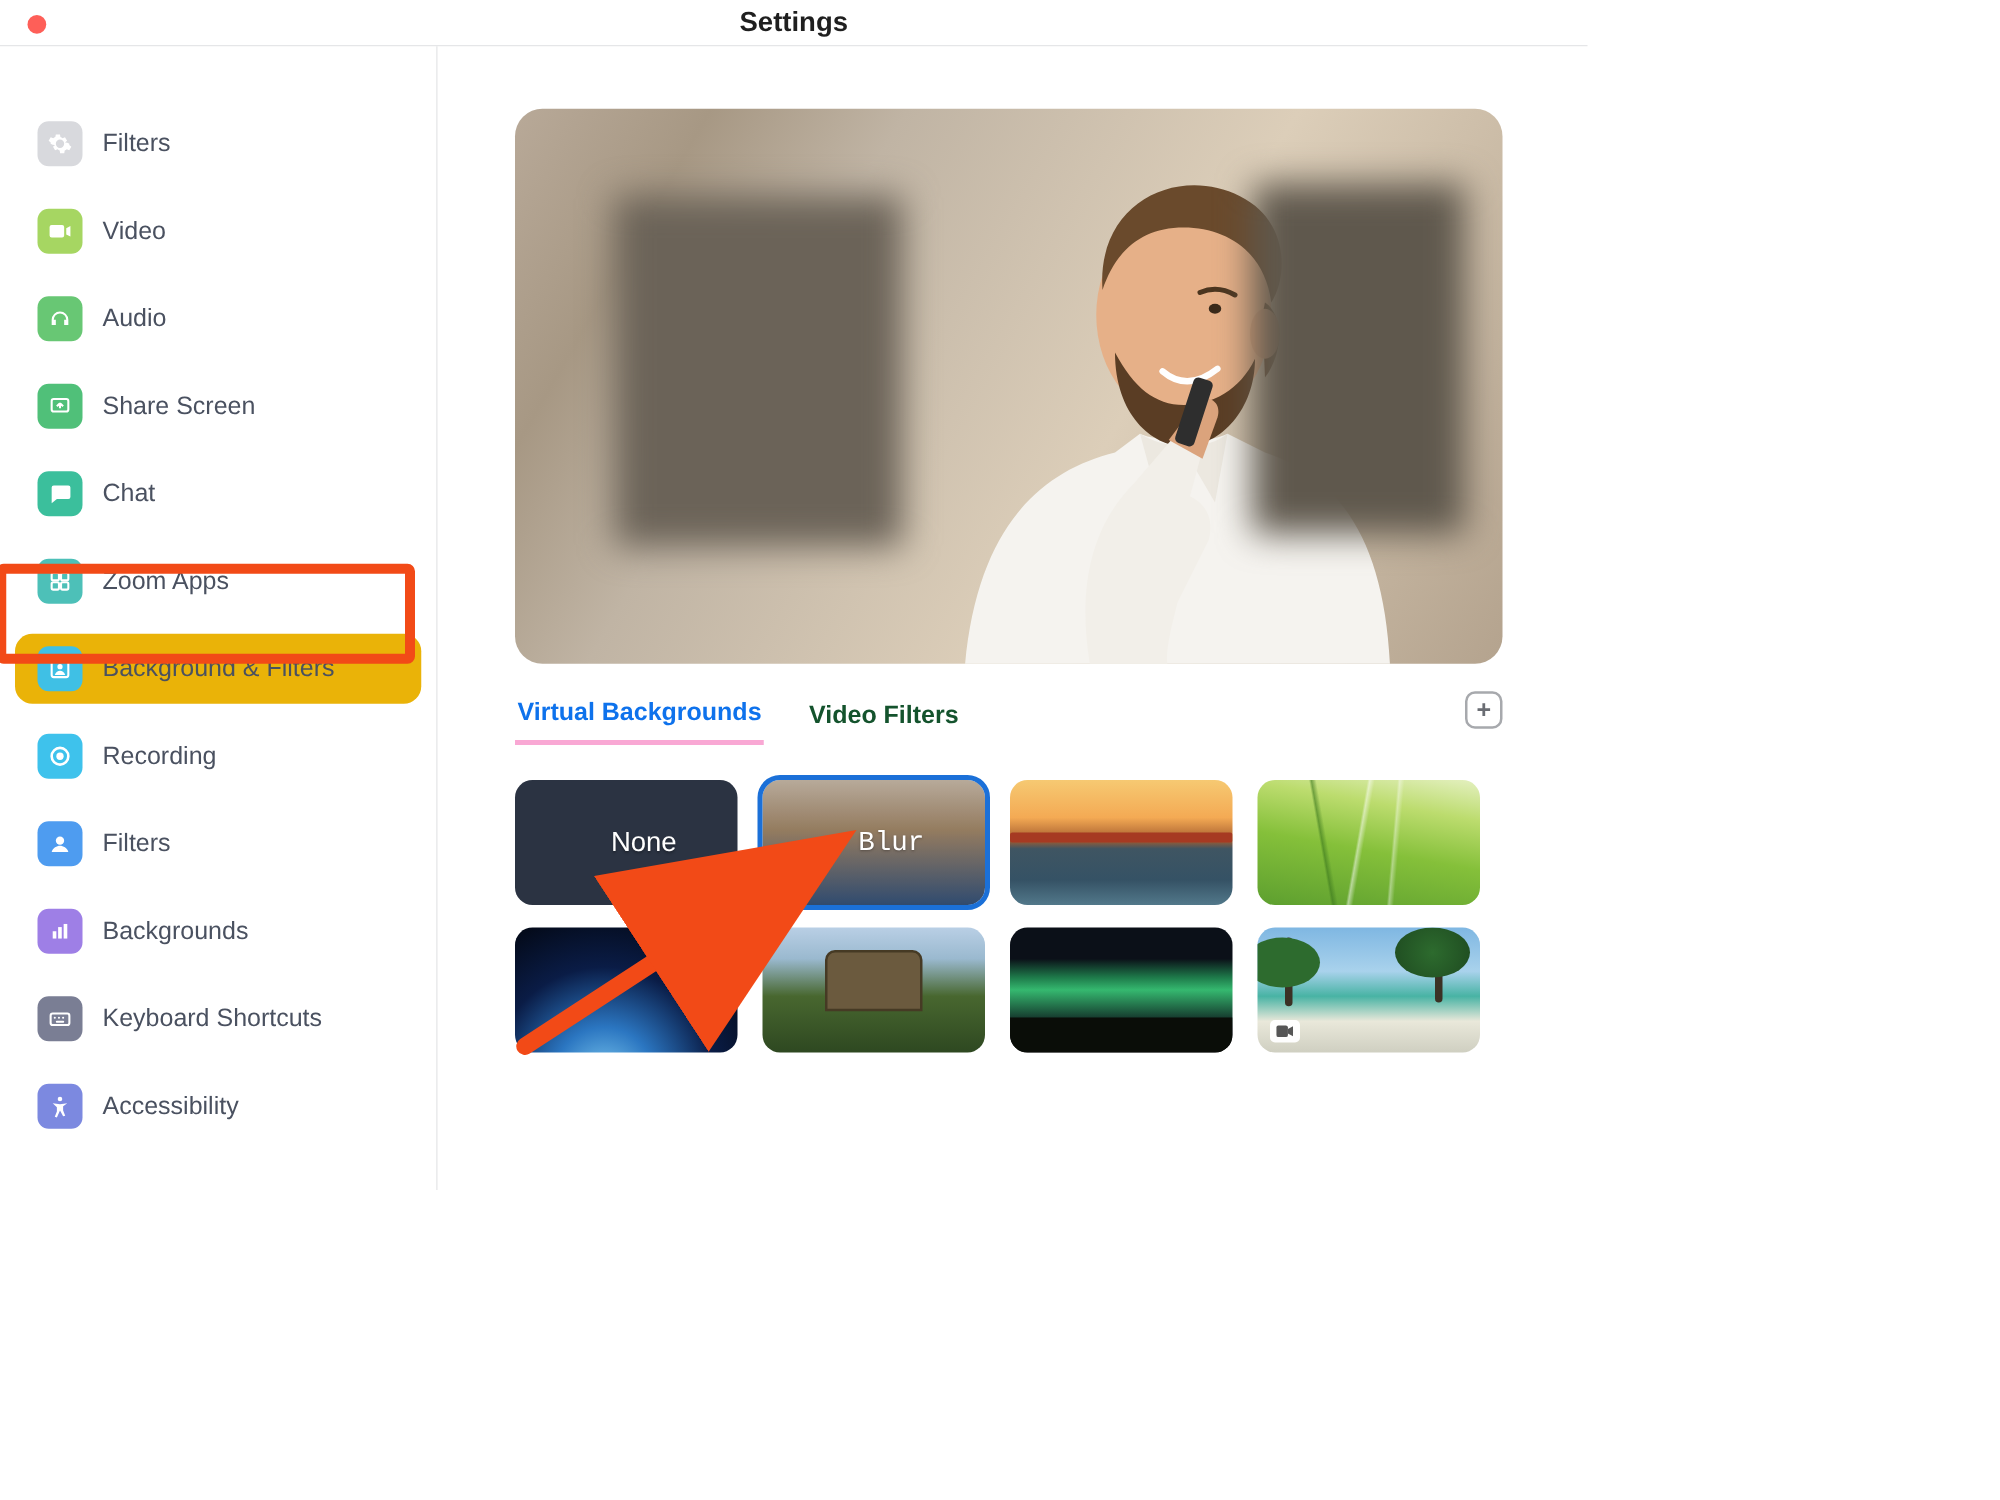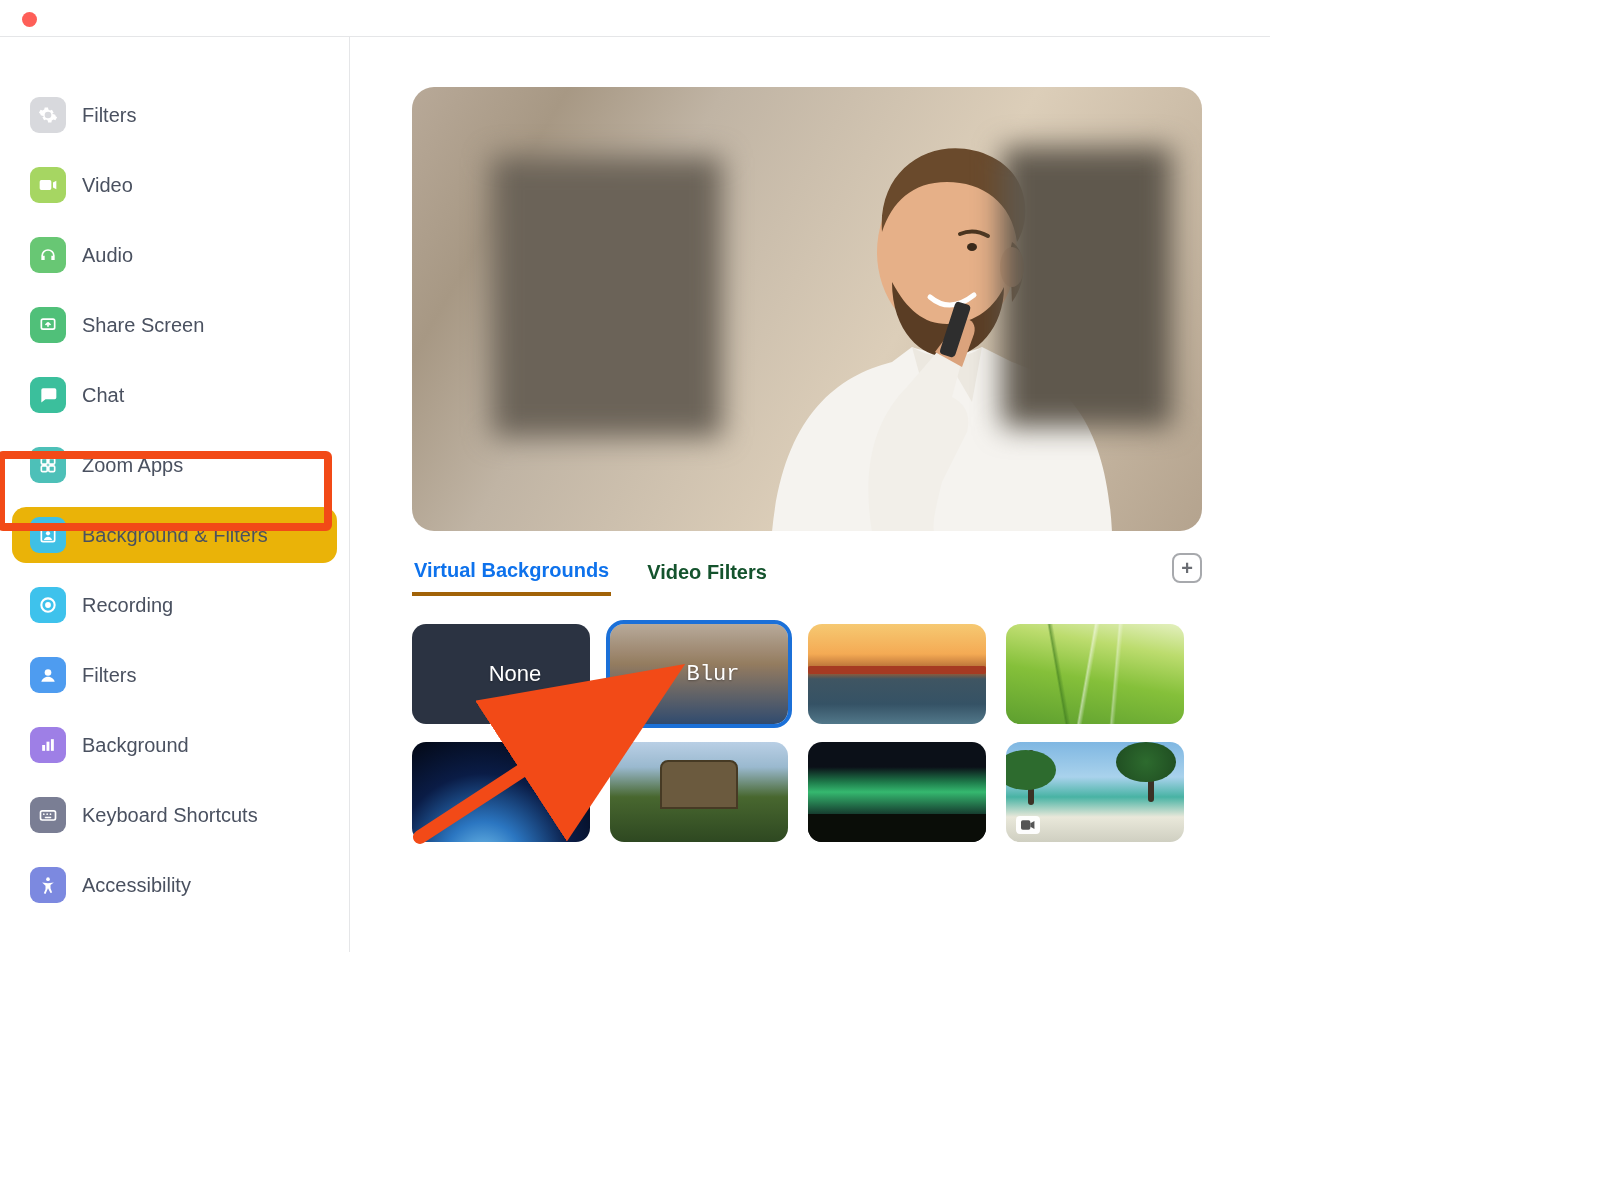--- a/index.html
+++ b/index.html
@@ -138,21 +138,21 @@
     position: relative;
   }
   .tab {
     font-size: 20px;
     font-weight: 700;
     padding: 6px 2px 10px 2px;
     cursor: pointer;
   }
   .tab.active {
     color: #0e72ec;
-    border-bottom: 4px solid #a16207;
+    border-bottom: 4px solid #f9a8d4;
   }
   .tab:not(.active) { color: #14532d; }
   .add-btn {
     position: absolute;
     right: 0;
     top: 0;
     width: 30px;
     height: 30px;
     border: 2px solid #a7a9ad;
     border-radius: 8px;
@@ -248,20 +248,21 @@
     z-index: 10;
   }
 </style>
 </head>
 <body>
 
 <div class="window">
 
   <div class="titlebar">
     <div class="traffic-light"></div>
+    <div class="titlebar-title">Settings</div>
   </div>
 
   <div class="body">
 
     <div class="sidebar">
 
       <div class="sidebar-item">
         <div class="sb-icon" style="background:#d8d9dd">
           <svg viewBox="0 0 24 24" fill="#fff">
               <path d="M12 8a4 4 0 100 8 4 4 0 000-8zm9 4a7 7 0 01-.1 1.2l2 1.6-2 3.4-2.4-.9a7 7 0 01-2 1.2l-.4 2.5h-4l-.4-2.5a7 7 0 01-2-1.2l-2.4.9-2-3.4 2-1.6A7 7 0 013 12a7 7 0 01.1-1.2l-2-1.6 2-3.4 2.4.9a7 7 0 012-1.2L8 3h4l.4 2.5a7 7 0 012 1.2l2.4-.9 2 3.4-2 1.6A7 7 0 0121 12z"></path>
@@ -351,21 +352,21 @@
       </div>
 
       <div class="sidebar-item">
         <div class="sb-icon" style="background:#9e7fe6">
           <svg viewBox="0 0 24 24" fill="#fff">
               <rect x="5" y="12" width="3.5" height="7"></rect>
               <rect x="10.2" y="8" width="3.5" height="11"></rect>
               <rect x="15.5" y="5" width="3.5" height="14"></rect>
             </svg>
         </div>
-        <span class="label">Background</span>
+        <span class="label">Backgrounds</span>
       </div>
 
       <div class="sidebar-item">
         <div class="sb-icon" style="background:#7a7e94">
           <svg viewBox="0 0 24 24" fill="#fff">
               <rect x="3" y="7" width="18" height="11" rx="2" fill="none" stroke="#fff" stroke-width="2"></rect>
               <circle cx="7" cy="11" r="1"></circle>
               <circle cx="11" cy="11" r="1"></circle>
               <circle cx="15" cy="11" r="1"></circle>
               <rect x="8" y="14" width="8" height="1.8" rx=".9"></rect>

